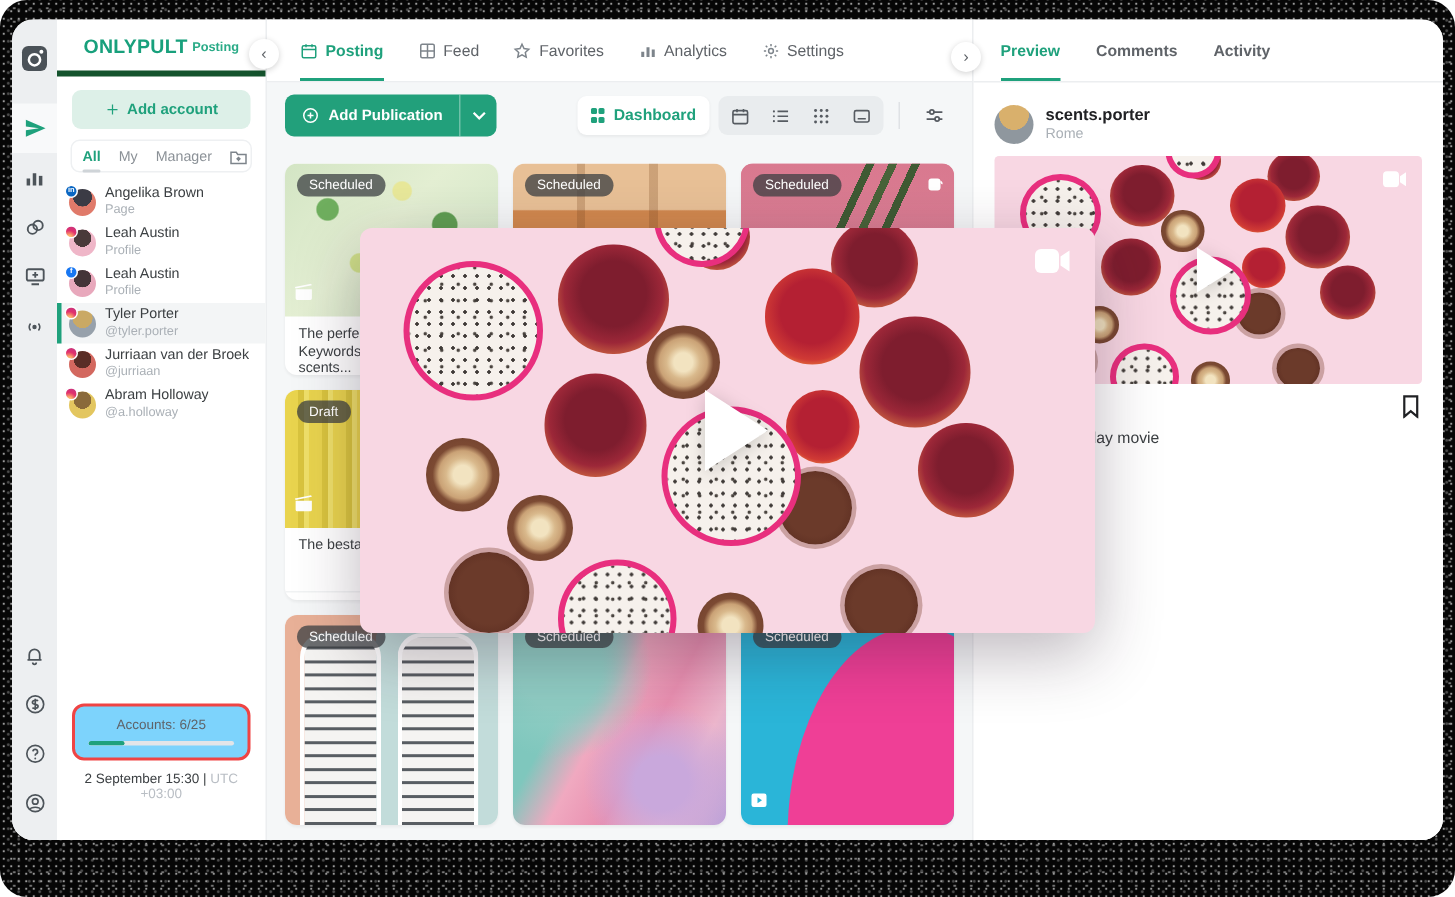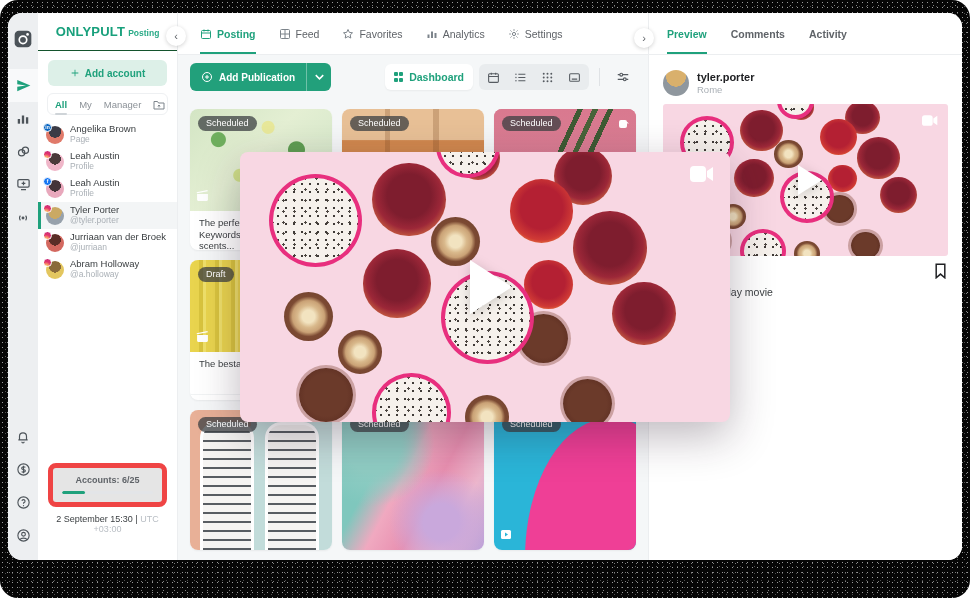--- a/index.html
+++ b/index.html
@@ -29,21 +29,21 @@
   
   .rail { width:30px; background:#edeff1; display:flex; flex-direction:column; align-items:center; padding:9px 0 8px; flex-shrink:0; }
   .rail-item { width:30px; height:33px; display:flex; align-items:center; justify-content:center; color:#4d545a; }
   .rail-item.active { background:#f8f9fa; color:#1fa17c; }
   .rail-item svg { display:block; }
   .rail-bottom { margin-top:auto; display:flex; flex-direction:column; align-items:center; }
   .logo-tile { margin-bottom:14px; }
 
   
   .left-panel { width:140px; background:#fff; border-right:1px solid #eceef0; display:flex; flex-direction:column; flex-shrink:0; }
-  .brand-row { height:38px; display:flex; align-items:center; justify-content:center; gap:3px; border-bottom:1px solid #14532d; }
+  .brand-row { height:38px; display:flex; align-items:center; justify-content:center; gap:3px; border-bottom:4px solid #14532d; }
   .brand { font-size:13px; font-weight:800; color:#18a07c; letter-spacing:.2px; }
   .brand-suffix { font-size:8.5px; font-weight:700; color:#2aab87; margin-top:2px; }
   .add-account { margin:9px 10px 4px; height:26px; background:#ddf0e8; color:#1fa17c; border-radius:6px;
     display:flex; align-items:center; justify-content:center; gap:5px; font-size:10px; font-weight:700; cursor:pointer; }
   .acct-tabs { margin:3px 9px 2px; height:22px; display:flex; align-items:center; gap:0; border:1px solid #eef0f2; border-radius:6px; padding:0 7px; }
   .acct-tab { font-size:9.5px; color:#8b9197; padding:4px 0; margin-right:12px; position:relative; cursor:pointer; }
   .acct-tab.active { color:#1fa17c; font-weight:700; }
   .acct-tab.active::after { content:""; position:absolute; left:0; right:0; bottom:-1px; height:2px; background:#cfd4d8; border-radius:2px; }
   .folder-btn { margin-left:auto; color:#7d848b; display:flex; cursor:pointer; }
   .accounts { margin-top:4px; }
@@ -57,21 +57,21 @@
   .av4{background:radial-gradient(circle at 50% 32%, #5a2d26 0 38%, #d3685f 39%);}
   .av5{background:radial-gradient(circle at 50% 28%, #caa964 0 42%, #97a1ab 43%);}
   .av6{background:radial-gradient(circle at 50% 32%, #8a6a3a 0 38%, #e3c65f 39%);}
   .net-badge { position:absolute; left:-3px; top:-3px; width:9px; height:9px; border-radius:50%; border:1.5px solid #fff;
     font-size:5px; color:#fff; display:flex; align-items:center; justify-content:center; font-weight:700; }
   .net-linkedin { background:#0a66c2; }
   .net-facebook { background:#1877f2; }
   .net-instagram { background:radial-gradient(circle at 30% 110%, #fdb36b 0 20%, #e1306c 55%, #c13584 100%); }
   .acct-name { font-size:9.5px; color:#3c4043; line-height:1.15; white-space:nowrap; overflow:hidden; }
   .acct-sub { font-size:8.5px; color:#aab0b6; line-height:1.15; white-space:nowrap; }
-  .usage-card { margin:6px 10px 5px; margin-top:auto; background:#e5e5e5; border:5px solid #ef4444; border-radius:8px; padding:7px 9px 8px;font-weight:bold; }
+  .usage-card { margin:6px 10px 5px; margin-top:auto; background:#7dd3fc; border:2px solid #ef4444; border-radius:8px; padding:7px 9px 8px; }
   .usage-label { font-size:9px; color:#5f6368; text-align:center; margin-bottom:6px; }
   .usage-bar { height:3px; background:#e3e5e8; border-radius:2px; overflow:hidden; }
   .usage-fill { height:100%; border-radius:2px; }
   .datetime-row { font-size:9px; color:#3c4043; text-align:center; padding:2px 4px 26px; }
   .tz { color:#b9bec4; }
 
   
   .main { flex:1; min-width:0; display:flex; flex-direction:column; background:#f5f7f8; }
   .main-tabs { height:42px; background:#fff; border-bottom:1px solid #eceef0; display:flex; align-items:center; gap:23px; padding:0 22px; flex-shrink:0; }
   .mtab { height:100%; display:flex; align-items:center; gap:5px; font-size:10.5px; color:#5f6368; cursor:pointer; }
@@ -549,21 +549,21 @@
   <div class="right-panel">
     <div class="ptabs">
       <span class="ptab active">Preview</span>
       <span class="ptab">Comments</span>
       <span class="ptab">Activity</span>
     </div>
     <div class="pcontent">
       <div class="phead">
         <span class="pavatar"></span>
         <span>
-          <div class="pname">tyler.porter</div>
+          <div class="pname">scents.porter</div>
           <div class="ploc">Rome</div>
         </span>
       </div>
       <div class="pimage fruit-scene">
           <div class="fr bo" style="left: 76%; top: 48%; width: 13%; height: 23.595%;"></div>
           <div class="fr rb1" style="left: 66%; top: 84%; width: 10%; height: 18.15%;"></div>
           <div class="fr rb1" style="left: 57%; top: 60%; width: 10%; height: 18.15%;"></div>
           <div class="fr bo2" style="left: 58%; top: 40%; width: 10%; height: 18.15%;"></div>
           <div class="fr bo" style="left: 68%; top: 22%; width: 15%; height: 27.225%;"></div>
           <div class="fr bo" style="left: 64%; top: -2%; width: 12%; height: 21.78%;"></div>

